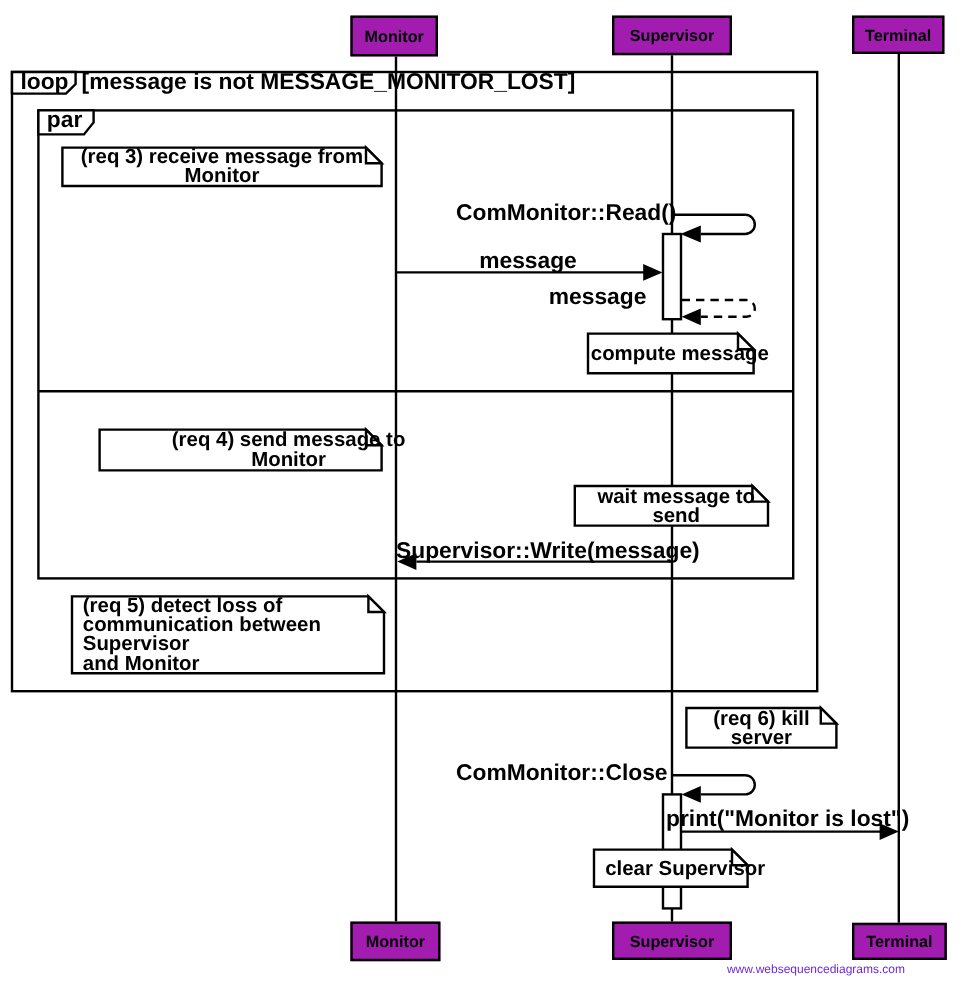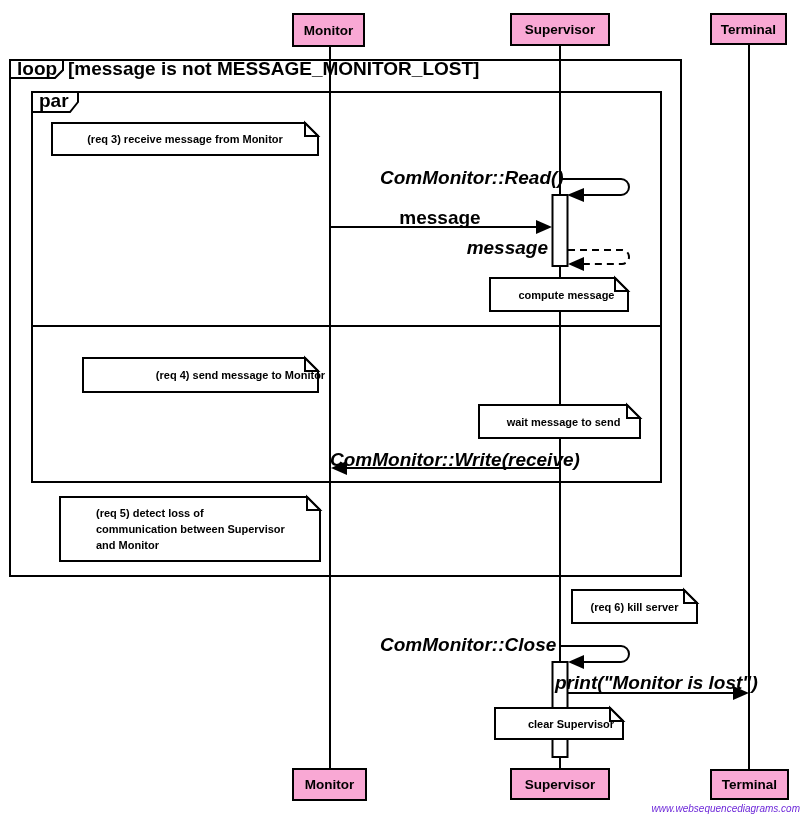--- a/index.html
+++ b/index.html
@@ -1,25 +1,25 @@
 <!DOCTYPE html>
 <html><head>
 <meta charset="utf-8">
 <style>
   html,body{margin:0;padding:0;background:#fff;}
   #app{position:relative;width:805px;height:825px;background:#fff;
        font-family:"Liberation Sans","DejaVu Sans",sans-serif;color:#000;overflow:hidden;}
   #wires{position:absolute;left:0;top:0;}
   .lbl{position:absolute;font-weight:bold;font-size:19px;line-height:16px;white-space:nowrap;}
-  .actor{position:absolute;border:2px solid #000;background:#f9a8d4;display:flex;
+  .actor{position:absolute;border:2px solid #000;background:#a21caf;display:flex;
          align-items:center;justify-content:center;font-weight:bold;font-size:13.5px;box-sizing:border-box;}
   .notetext{position:absolute;display:flex;align-items:center;justify-content:center;
-            font-weight:bold;font-size:11px;line-height:16px;text-align:center;box-sizing:border-box;}
+            font-weight:bold;font-size:17px;line-height:16px;text-align:center;box-sizing:border-box;}
   .notetext.left{justify-content:flex-start;text-align:left;padding-left:9px;white-space:pre-line;}
-  .right{text-align:right;font-style:italic;}
+  .right{text-align:center;}
   .center{text-align:center;}
   .watermark{position:absolute;font-size:10px;font-weight:normal;color:#6d28d9;white-space:nowrap;}
 </style>
 </head>
 <body>
 
 <div id="app">
 
   <svg id="wires" width="805" height="825" viewBox="0 0 805 825">
     <g stroke="#000" stroke-width="2" fill="none">
@@ -86,27 +86,27 @@
   <div class="actor" style="left:710px;top:769px;width:79px;height:31px;">Terminal</div>
 
   <div class="lbl" style="left:17px;top:61px;">loop</div>
   <div class="lbl" style="left:68px;top:61px;">[message is not MESSAGE_MONITOR_LOST]</div>
   <div class="lbl" style="left:39px;top:93px;">par</div>
 
   <div class="notetext" style="left:52px;top:123px;width:266px;height:32px;">(req 3) receive message from Monitor</div>
   <div class="notetext" style="left:490px;top:278px;width:153px;height:33px;">compute message</div>
   <div class="notetext" style="left:83px;top:358px;width:235px;height:34px;margin-left:40px;">(req 4) send message to Monitor</div>
   <div class="notetext" style="left:479px;top:405px;width:169px;height:33px;">wait message to send</div>
-  <div class="notetext left" style="left:60px;top:497px;width:260px;height:64px;margin-left:27px;">(req 5) detect loss of
+  <div class="notetext left" style="left:60px;top:497px;width:260px;height:64px;">(req 5) detect loss of
 communication between Supervisor
 and Monitor</div>
   <div class="notetext" style="left:572px;top:590px;width:125px;height:33px;">(req 6) kill server</div>
   <div class="notetext" style="left:495px;top:708px;width:152px;height:31px;">clear Supervisor</div>
 
   <div class="lbl right" style="left:380px;top:170px;width:167px;">ComMonitor::Read()</div>
   <div class="lbl center" style="left:380px;top:210px;width:120px;">message</div>
   <div class="lbl right" style="left:448px;top:240px;width:100px;">message</div>
-  <div class="lbl right" style="left:330px;top:452px;width:217px;">ComMonitor::Write(receive)</div>
+  <div class="lbl right" style="left:330px;top:452px;width:217px;">Supervisor::Write(message)</div>
   <div class="lbl right" style="left:380px;top:637px;width:165px;">ComMonitor::Close</div>
   <div class="lbl right" style="left:555px;top:675px;width:185px;">print("Monitor is lost")</div>
 
   <div class="watermark right" style="left:560px;top:803px;width:240px;">www.websequencediagrams.com</div>
 </div>
 
 </body></html>

